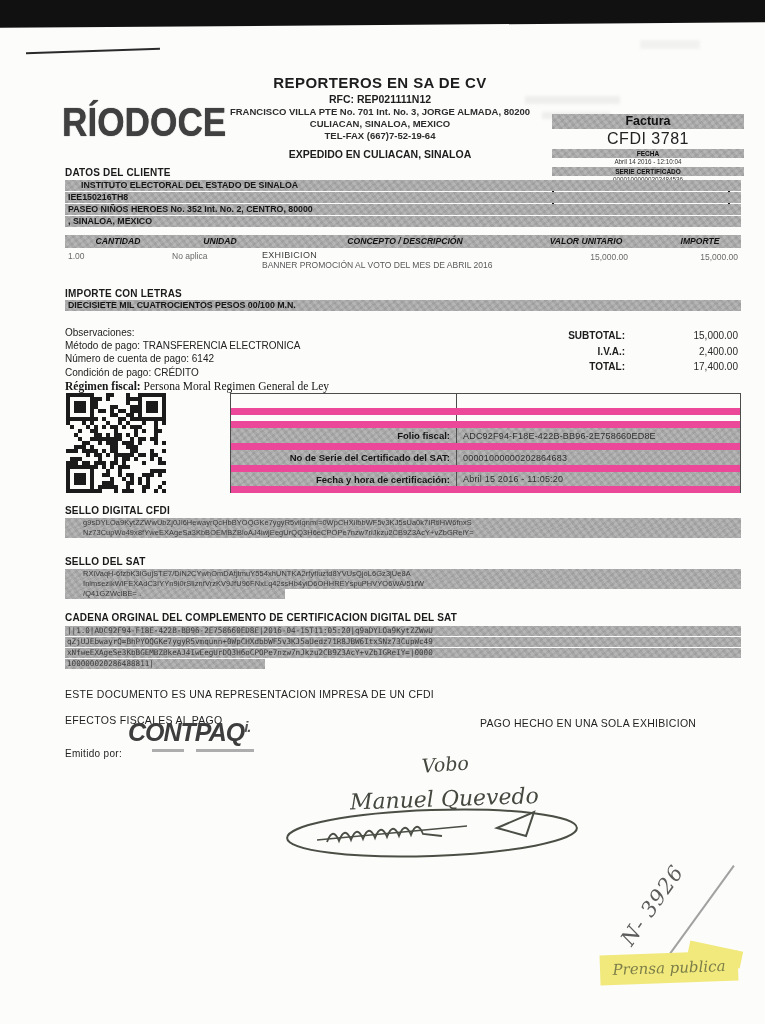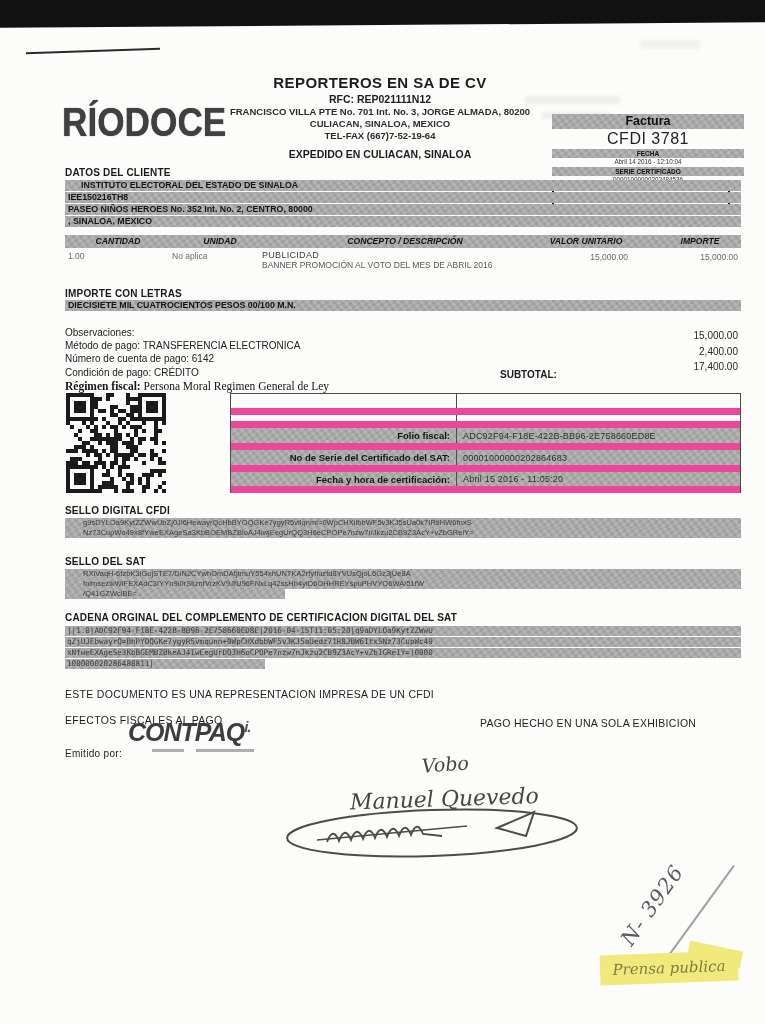--- a/index.html
+++ b/index.html
@@ -34,21 +34,21 @@
 
   .sec-label { font-size: 10px; font-weight: bold; color: #1a1a1a; letter-spacing: .2px; }
   .cli-line { position: absolute; left: 65px; width: 676px; height: 11px; font-size: 8.8px; font-weight: 600; line-height: 11px; padding-left: 3px; color: #151515; }
 
   .tbl-head { left: 65px; top: 235px; width: 676px; height: 13px; }
   .tbl-head span { position: absolute; top: 0; font-size: 8.6px; font-weight: bold; line-height: 13px; text-align: center; color: #111; font-style: italic; }
   .cell-val { font-size: 8.5px; color: #6a6a6a; }
   .cell-dark { font-size: 9px; color: #3c3c3c; letter-spacing: .3px; }
 
   .obs-line { font-size: 10px; color: #222; line-height: 13.2px; }
-  .tot-label { font-size: 10px; font-weight: bold; line-height: 15.5px; color: #1c1c1c; margin-top: 39px; }
+  .tot-label { font-size: 10px; font-weight: bold; text-align: right; line-height: 15.5px; color: #1c1c1c; }
   .tot-val { font-size: 10px; text-align: right; line-height: 15.5px; color: #2a2a2a; }
 
   .regimen { left: 65px; top: 380px; font-family: "Liberation Serif", serif; font-size: 11.5px; color: #161616; }
   .regimen b { font-weight: bold; }
 
   .cert-table { left: 230px; top: 393px; width: 511px; border: 1px solid #4c4c4c; border-bottom: none; }
   .cert-row { display: flex; border-bottom: 7px solid #ec4899; }
   .cert-lab { width: 226px; border-right: 1px solid #4c4c4c; font-size: 9.5px; font-weight: bold; text-align: right;
               padding: 0 6px; color: #141414; display: flex; align-items: center; justify-content: flex-end; }
   .cert-val { flex: 1; font-size: 9px; color: #2e2e2e; padding: 0 6px; display: flex; align-items: center; letter-spacing: .2px; }
@@ -110,21 +110,21 @@
   <div class="abs tbl-head shade">
     <span style="left:8px;width:90px;">CANTIDAD</span>
     <span style="left:110px;width:90px;">UNIDAD</span>
     <span style="left:230px;width:220px;">CONCEPTO / DESCRIPCIÓN</span>
     <span style="left:466px;width:110px;">VALOR UNITARIO</span>
     <span style="left:596px;width:78px;">IMPORTE</span>
   </div>
   <div>
     <div class="abs cell-val" style="left:68px;top:251px;">1.00</div>
     <div class="abs cell-val" style="left:172px;top:251px;">No aplica</div>
-    <div class="abs cell-dark" style="left:262px;top:250px;">PUBLICIDAD</div>
+    <div class="abs cell-dark" style="left:262px;top:250px;">EXHIBICION</div>
     <div class="abs cell-val" style="left:262px;top:260px;color:#585858;">BANNER PROMOCIÓN AL VOTO DEL MES DE ABRIL 2016</div>
     <div class="abs cell-val" style="left:528px;top:252px;width:100px;text-align:right;">15,000.00</div>
     <div class="abs cell-val" style="left:638px;top:252px;width:100px;text-align:right;">15,000.00</div>
   </div>
 
   <div class="abs sec-label" style="left:65px;top:288px;">IMPORTE CON LETRAS</div>
   <div class="cli-line shade" style="top:300px;">DIECISIETE MIL CUATROCIENTOS PESOS 00/100 M.N.</div>
 
   <div class="abs" style="left:65px;top:326px;">
     <div class="obs-line">Observaciones:</div>

